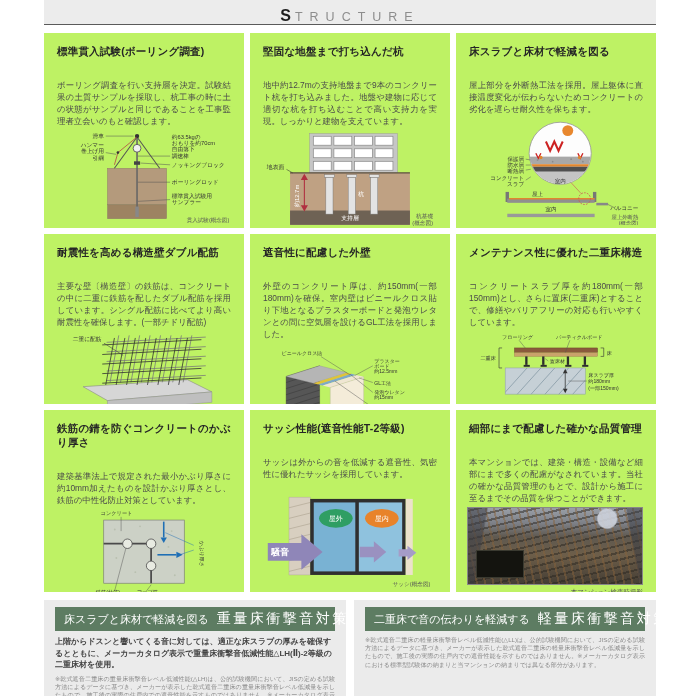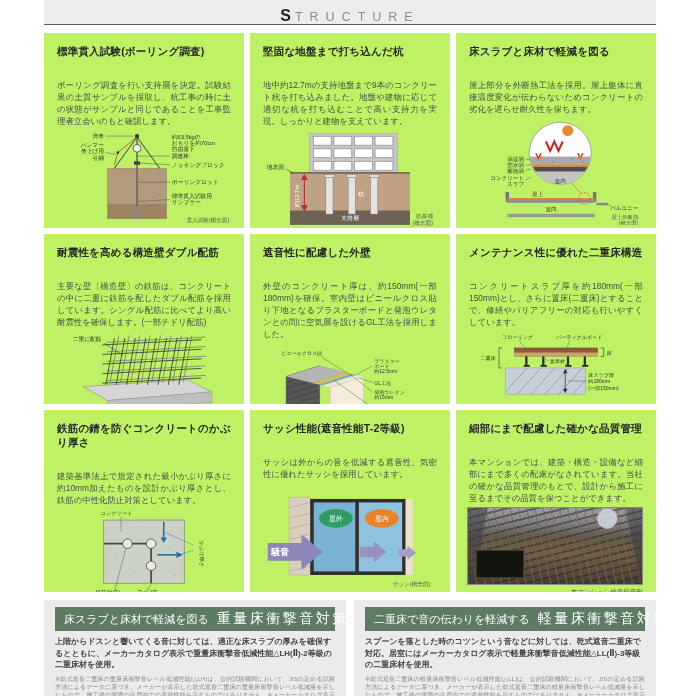--- a/index.html
+++ b/index.html
@@ -424,18 +424,17 @@
         <span class="btitle">重量床衝撃音対策</span>
       </div>
       <div class="bbody">上階からドスンと響いてくる音に対しては、適正な床スラブの厚みを確保するとともに、メーカーカタログ表示で重量床衝撃音低減性能△LH(Ⅱ)-2等級の二重床材を使用。</div>
       <div class="bnote">※乾式遮音二重床の重量床衝撃音レベル低減性能(△LH)は、公的試験機関において、JISの定める試験方法によるデータに基づき、メーカーが表示した乾式遮音二重床の重量床衝撃音レベル低減量を示したもので、施工後の実際の住戸内での遮音性能を示すものではありません。※メーカーカタログ表示における標準型試験体の納まりと当マンションの納まりでは異なる部分があります。</div>
     </div>
     <div class="bcard">
       <div class="bbar">
         <span class="btag">二重床で音の伝わりを軽減する</span>
         <span class="btitle">軽量床衝撃音対策</span>
       </div>
-      <div class="bbody">スプーンを落とした時のコツンという音などに対しては、乾式遮音二重床で対応。居室にはメーカーカタログ表示で軽量床衝撃音低減性能△LL(Ⅱ)-3等級の二重床材を使用。</div>
       <div class="bnote">※乾式遮音二重床の軽量床衝撃音レベル低減性能(△LL)は、公的試験機関において、JISの定める試験方法によるデータに基づき、メーカーが表示した乾式遮音二重床の軽量床衝撃音レベル低減量を示したもので、施工後の実際の住戸内での遮音性能を示すものではありません。※メーカーカタログ表示における標準型試験体の納まりと当マンションの納まりでは異なる部分があります。</div>
     </div>
   </div>
 
 </div>
 
 </body></html>

